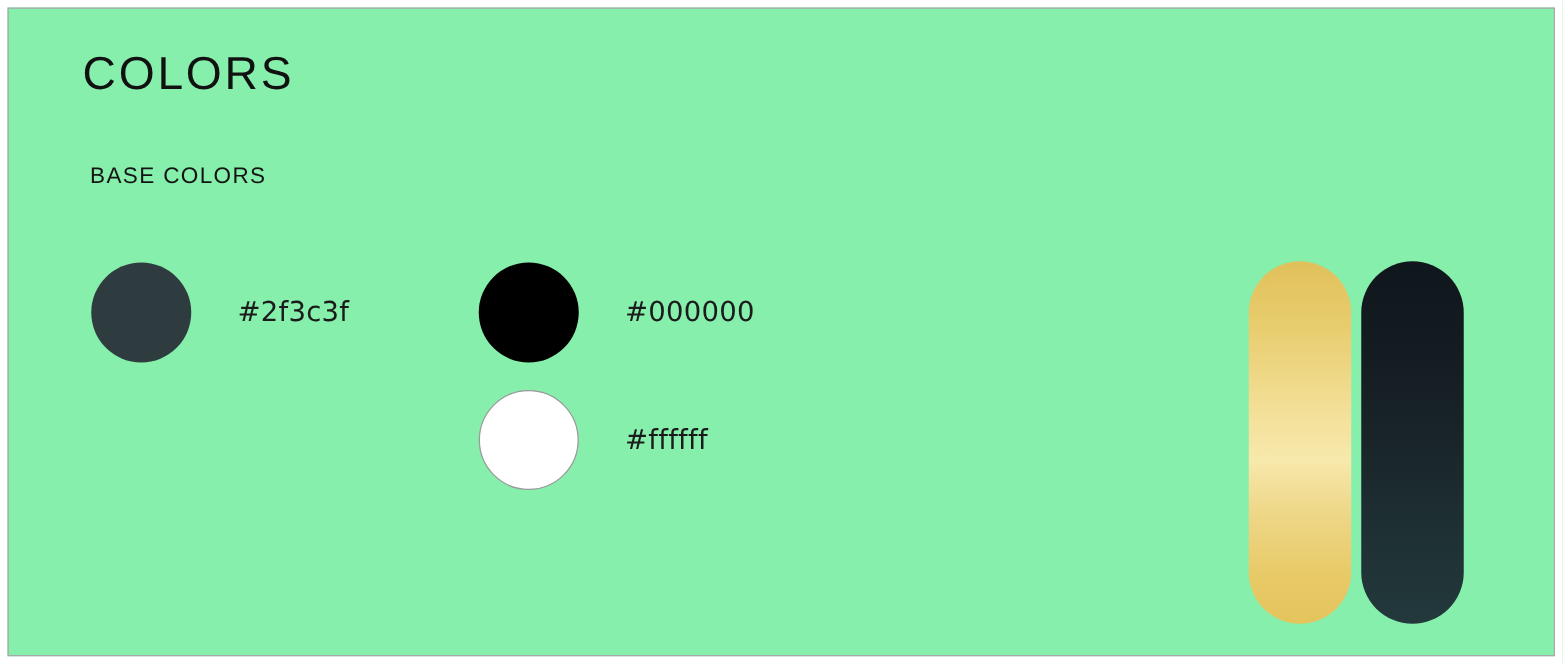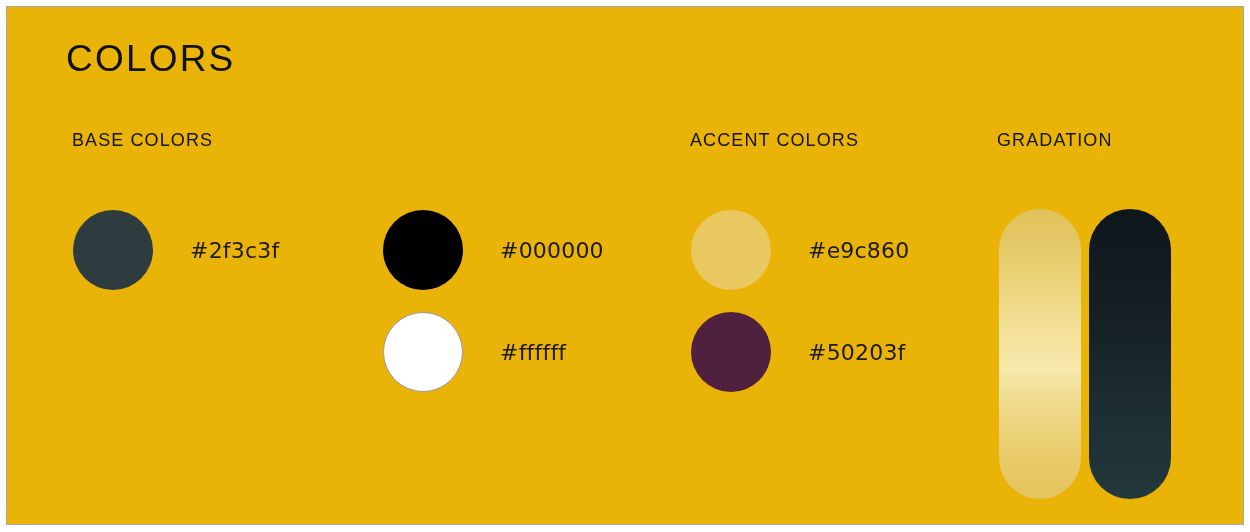--- a/index.html
+++ b/index.html
@@ -13,21 +13,21 @@
     font-family: "Liberation Sans", sans-serif;
     -webkit-font-smoothing: antialiased;
   }
 
   .canvas {
     position: absolute;
     left: 6px;
     top: 6px;
     width: 1238px;
     height: 519px;
-    background: #eab308;
+    background: #86efac;
     border: 1px solid #a8a8a8;
     box-sizing: border-box;
     overflow: hidden;
   }
 
   .page-title {
     position: absolute;
     left: 59px;
     top: 33px;
     font-size: 37px;
@@ -131,36 +131,22 @@
       <div class="swatch" style="background:#000000;"></div>
       <div class="swatch-label">#000000</div>
     </div>
 
     <div class="swatch-row row-2">
       <div class="swatch swatch-outline" style="background:#ffffff;"></div>
       <div class="swatch-label">#ffffff</div>
     </div>
   </div>
 
-  <div class="column col-accent">
-    <div class="col-header">ACCENT COLORS</div>
-
-    <div class="swatch-row row-1">
-      <div class="swatch" style="background:#e9c860;"></div>
-      <div class="swatch-label">#e9c860</div>
-    </div>
-
-    <div class="swatch-row row-2">
-      <div class="swatch" style="background:#50203f;"></div>
-      <div class="swatch-label">#50203f</div>
-    </div>
-  </div>
 
   <div class="column col-grad">
-    <div class="col-header">GRADATION</div>
 
     <div class="grad-wrap">
       <div class="grad-bar grad-bar-gold" style="background:linear-gradient(to bottom,#e0c05a 0%,#e8cd6e 18%,#f3e099 42%,#f7e9ac 55%,#eed88b 68%,#e8ca68 86%,#e4c45c 100%);"></div>
       <div class="grad-bar grad-bar-dark" style="background:linear-gradient(to bottom,#10171c 0%,#141c21 25%,#192529 50%,#1e3034 75%,#23393c 100%);"></div>
     </div>
   </div>
 
 </div>
 
 </body></html>

